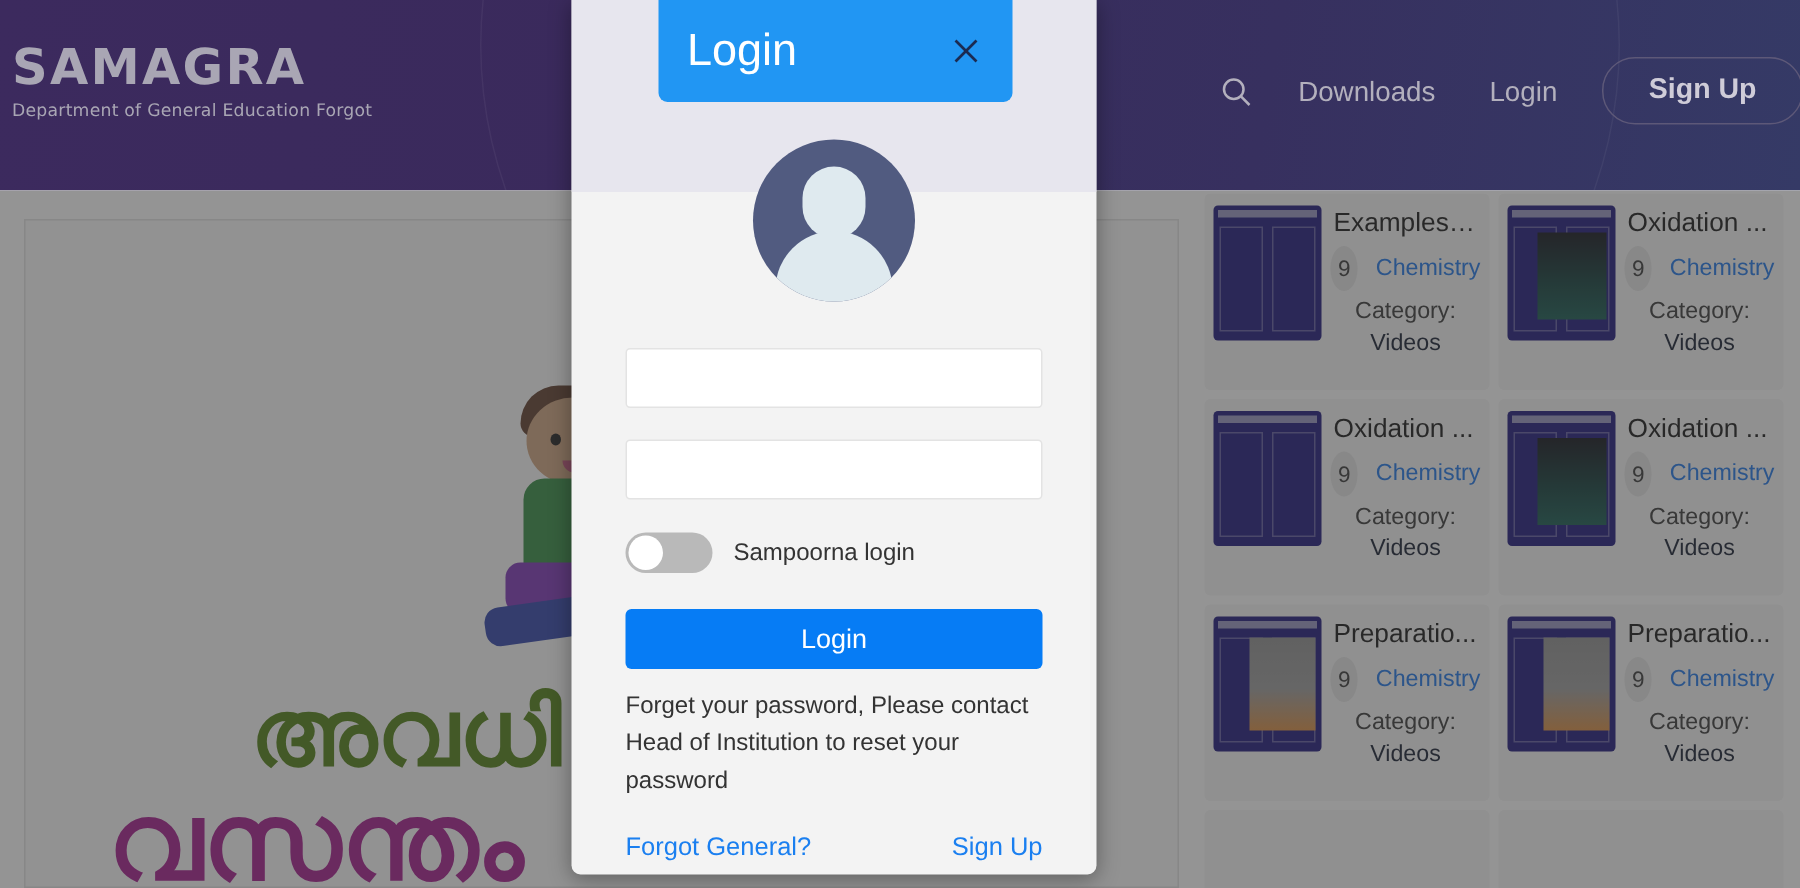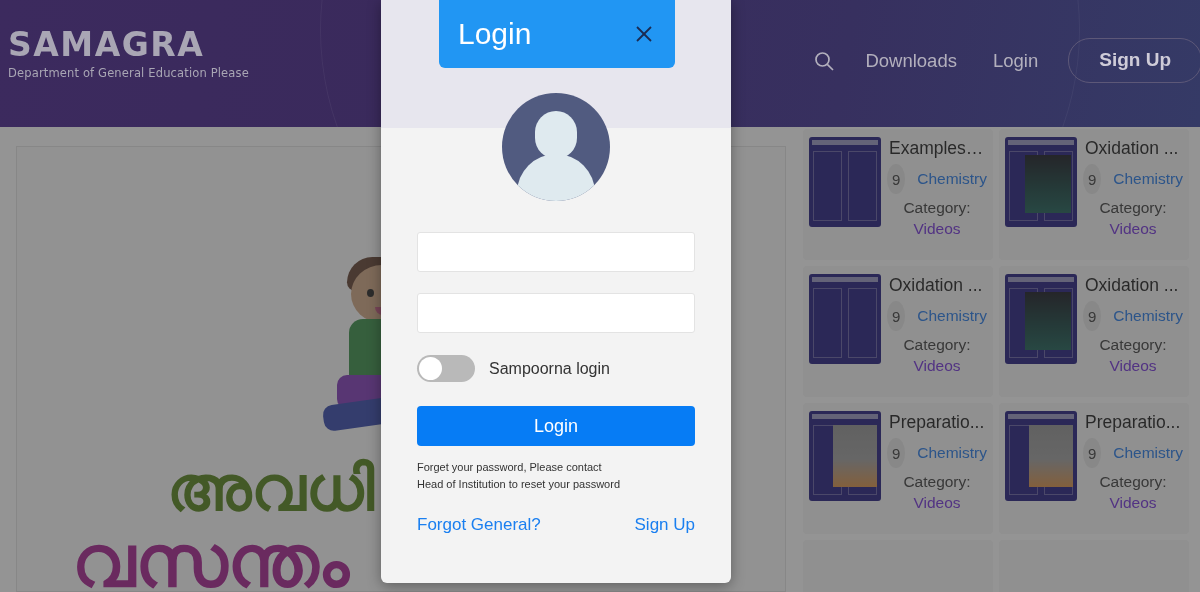--- a/index.html
+++ b/index.html
@@ -107,21 +107,21 @@
     font-size: 17.5px; color: #111; line-height: 1.1; white-space: nowrap;
     overflow: hidden; text-overflow: ellipsis; margin-bottom: 6px; text-align: left; padding-left: 2px;
   }
   .res-row { display: flex; align-items: center; justify-content: center; gap: 12px; margin-bottom: 4px; }
   .res-class {
     width: 30px; height: 30px; border-radius: 50%; background: #e4e4e4;
     display: flex; align-items: center; justify-content: center; font-size: 15px; color: #333;
   }
   .res-subject { font-size: 15.5px; color: #1a73e8; }
   .res-cat { font-size: 15.5px; color: #333; line-height: 1.35; }
-  .res-cat b { color: #6d28d9; font-weight: normal; }
+  .res-cat b { color: #0f172a; font-weight: normal; }
 
   
   .overlay {
     position: absolute; top: 127px; left: 0; width: 1200px; height: 465px;
     background: rgba(60,60,60,0.55);
   }
 
   
   .modal {
     position: absolute; left: 381px; top: 0px; width: 350px; height: 583px;
@@ -162,36 +162,36 @@
   .toggle .knob {
     position: absolute; left: 2px; top: 2px; width: 23px; height: 23px;
     border-radius: 50%; background: #ffffff;
   }
   .toggle-label { font-size: 16px; color: #333; }
   .login-btn {
     margin-top: 24px; width: 278px; height: 40px; background: #067cf5; color: #fff;
     border: none; border-radius: 4px; font-size: 18px; cursor: pointer; display: block;
     font-family: "Liberation Sans", sans-serif;
   }
-  .hint { font-size: 11px; color: #333; margin-top: 13px; line-height: 1.55; }
+  .hint { font-size: 16px; color: #333; margin-top: 13px; line-height: 1.55; }
   .links { display: flex; justify-content: space-between; align-items: center; margin-top: 22px; }
   .link { font-size: 17px; color: #1a7ff0; cursor: pointer; }
 </style>
 </head>
 <body>
 
 <div id="root">
 
   <div class="site-header">
     <div class="header-swoosh"></div>
     <div class="header-swoosh2"></div>
 
     <div class="logo-block">
       <div class="logo-word">SAMAGRA</div>
-      <div class="logo-sub">Department of General Education Please</div>
+      <div class="logo-sub">Department of General Education Forgot</div>
     </div>
 
     <div class="nav">
       <div class="nav-search">
         <svg width="22" height="22" viewBox="0 0 22 22" fill="none" stroke="#b3b0bd" stroke-width="1.7">
           <circle cx="9.5" cy="9.5" r="6.5"></circle>
             <line x1="14.3" y1="14.3" x2="20" y2="20"></line>
         </svg>
       </div>
       <div class="nav-link">Downloads</div>

